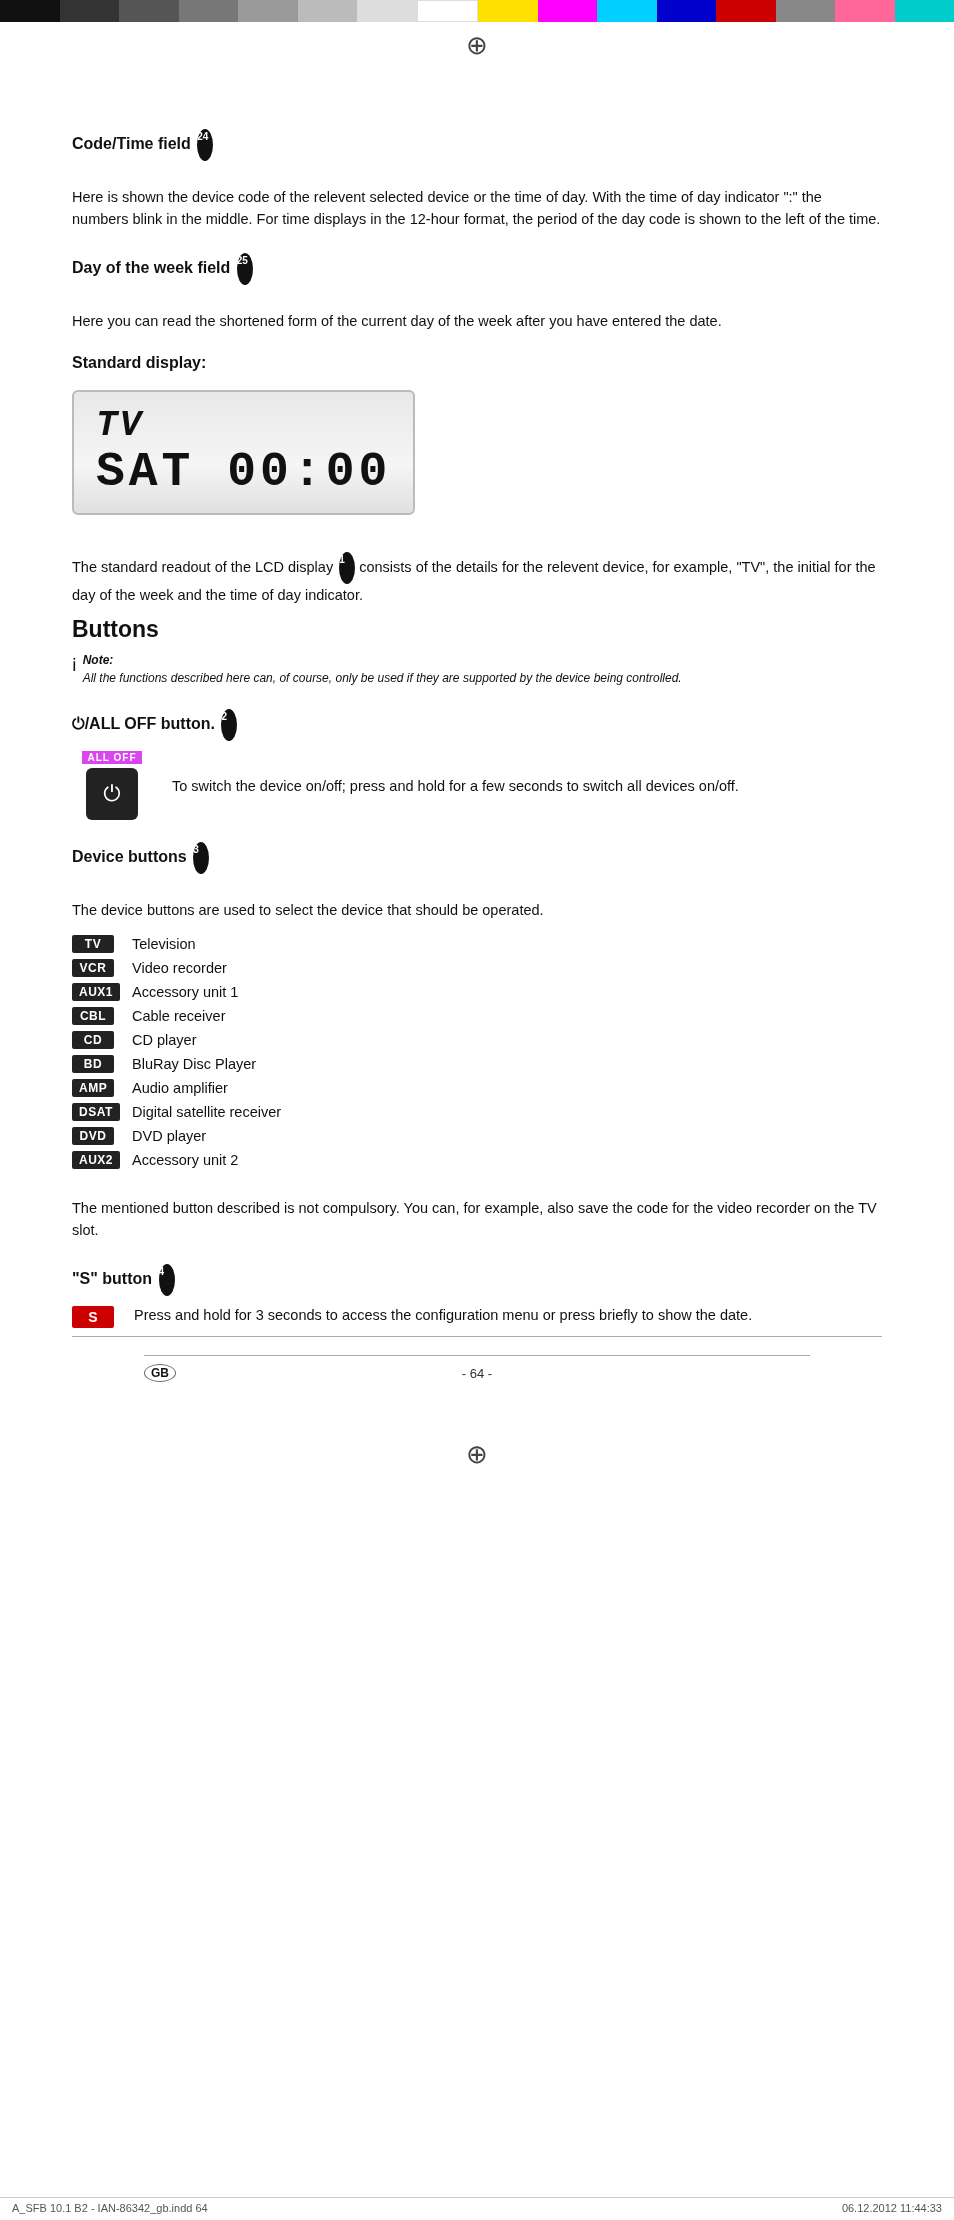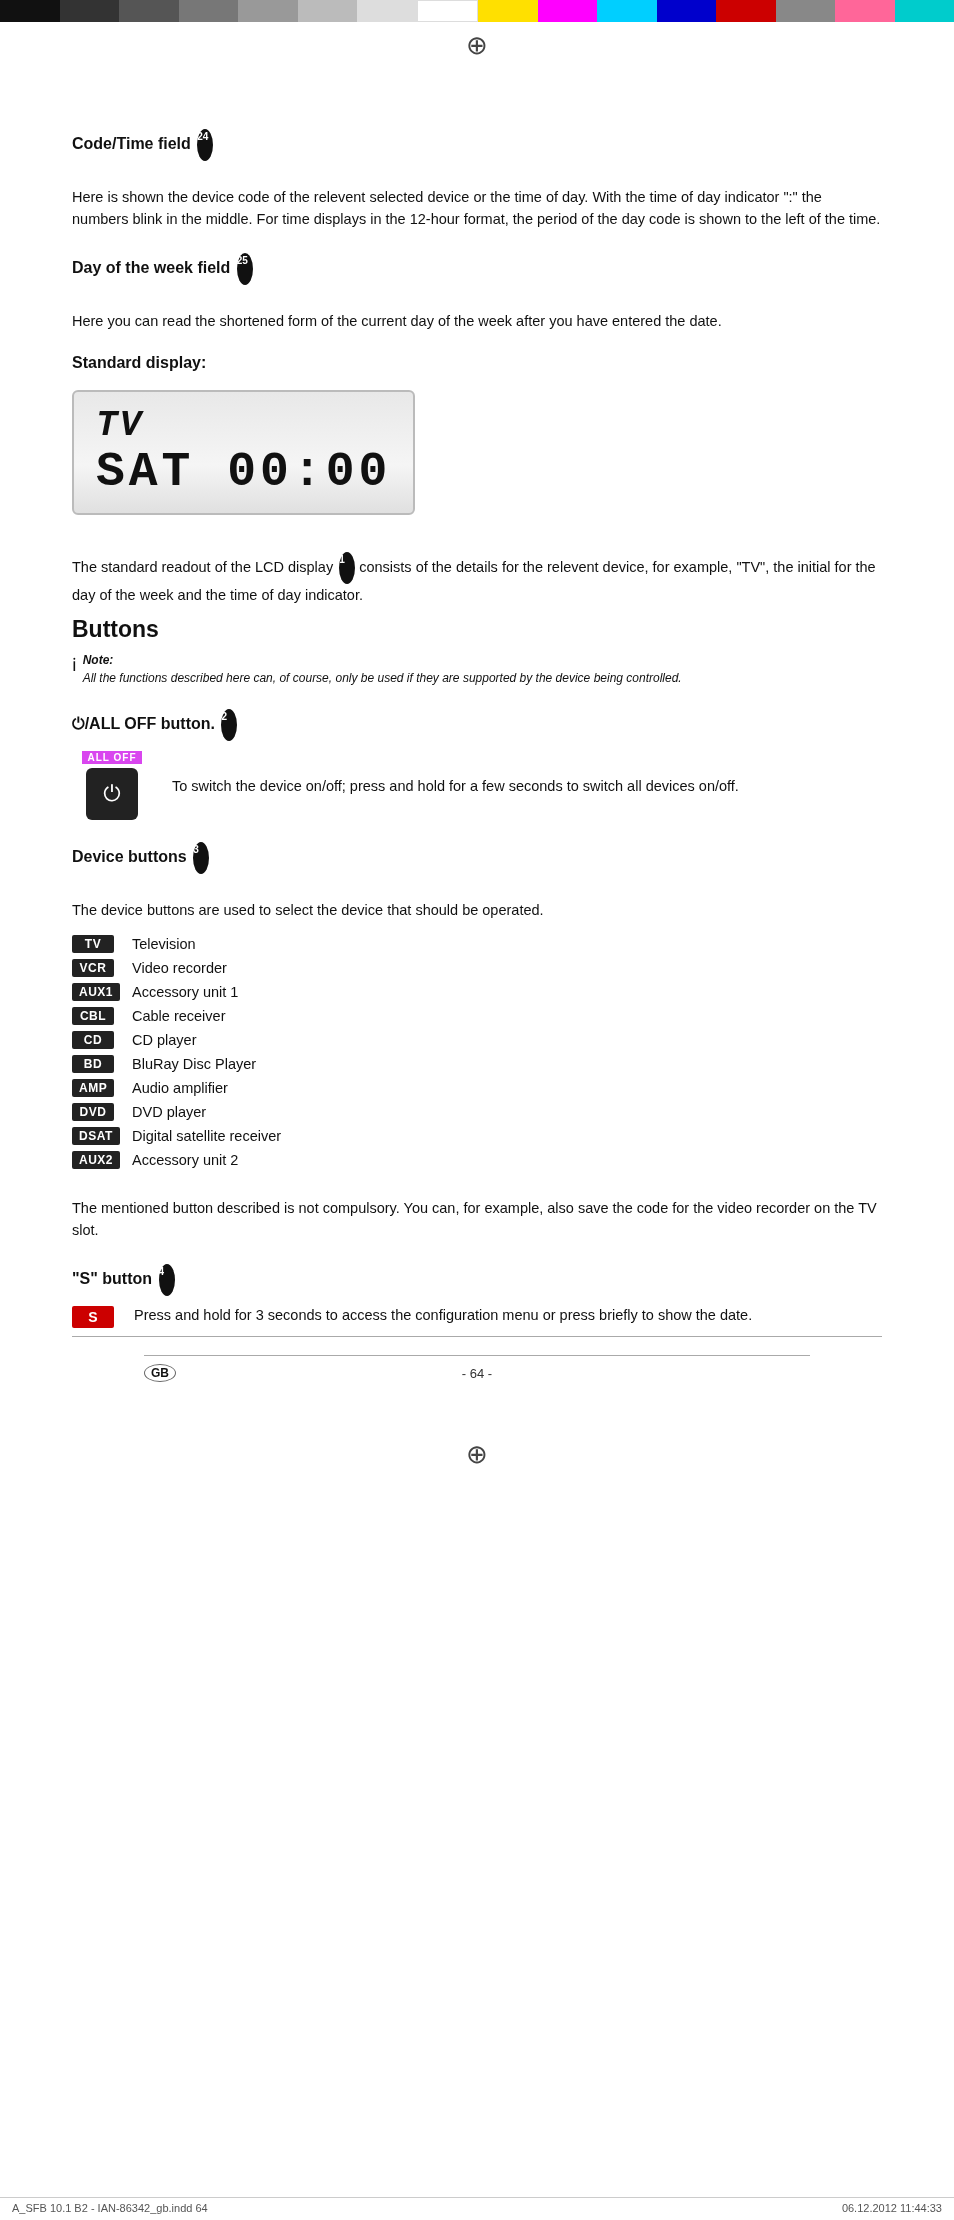--- a/index.html
+++ b/index.html
@@ -400,29 +400,29 @@
       <td class="device-label-col">BluRay Disc Player</td>
     </tr>
         <tr>
       <td style="width:60px;padding:3px 0;">
         <span class="device-badge">AMP</span>
       </td>
       <td class="device-label-col">Audio amplifier</td>
     </tr>
         <tr>
       <td style="width:60px;padding:3px 0;">
+        <span class="device-badge">DSAT</span>
+      </td>
+      <td class="device-label-col">Digital satellite receiver</td>
+    </tr>
+        <tr>
+      <td style="width:60px;padding:3px 0;">
         <span class="device-badge">DVD</span>
       </td>
       <td class="device-label-col">DVD player</td>
-    </tr>
-        <tr>
-      <td style="width:60px;padding:3px 0;">
-        <span class="device-badge">DSAT</span>
-      </td>
-      <td class="device-label-col">Digital satellite receiver</td>
     </tr>
         <tr>
       <td style="width:60px;padding:3px 0;">
         <span class="device-badge">AUX2</span>
       </td>
       <td class="device-label-col">Accessory unit 2</td>
     </tr>
       </tbody>
   </table>
 

